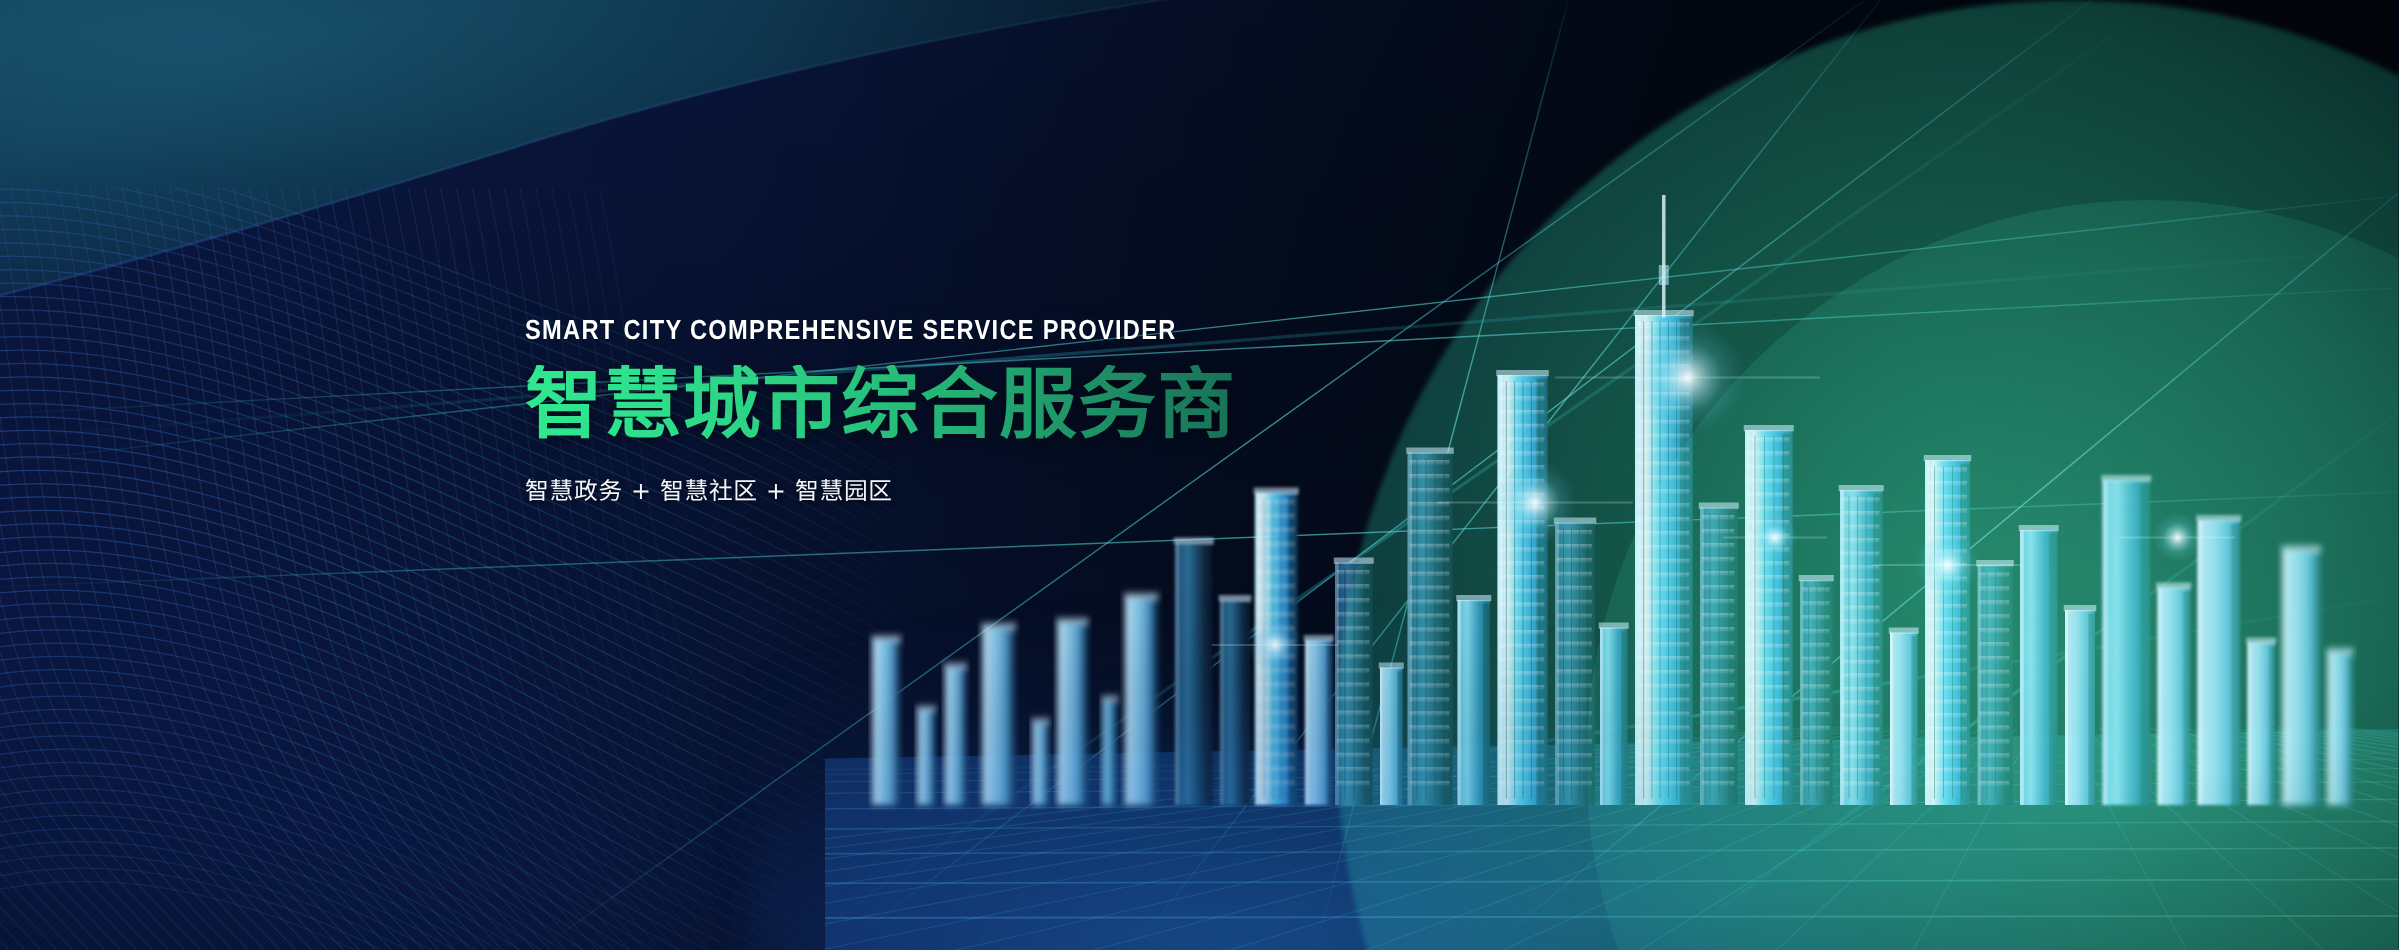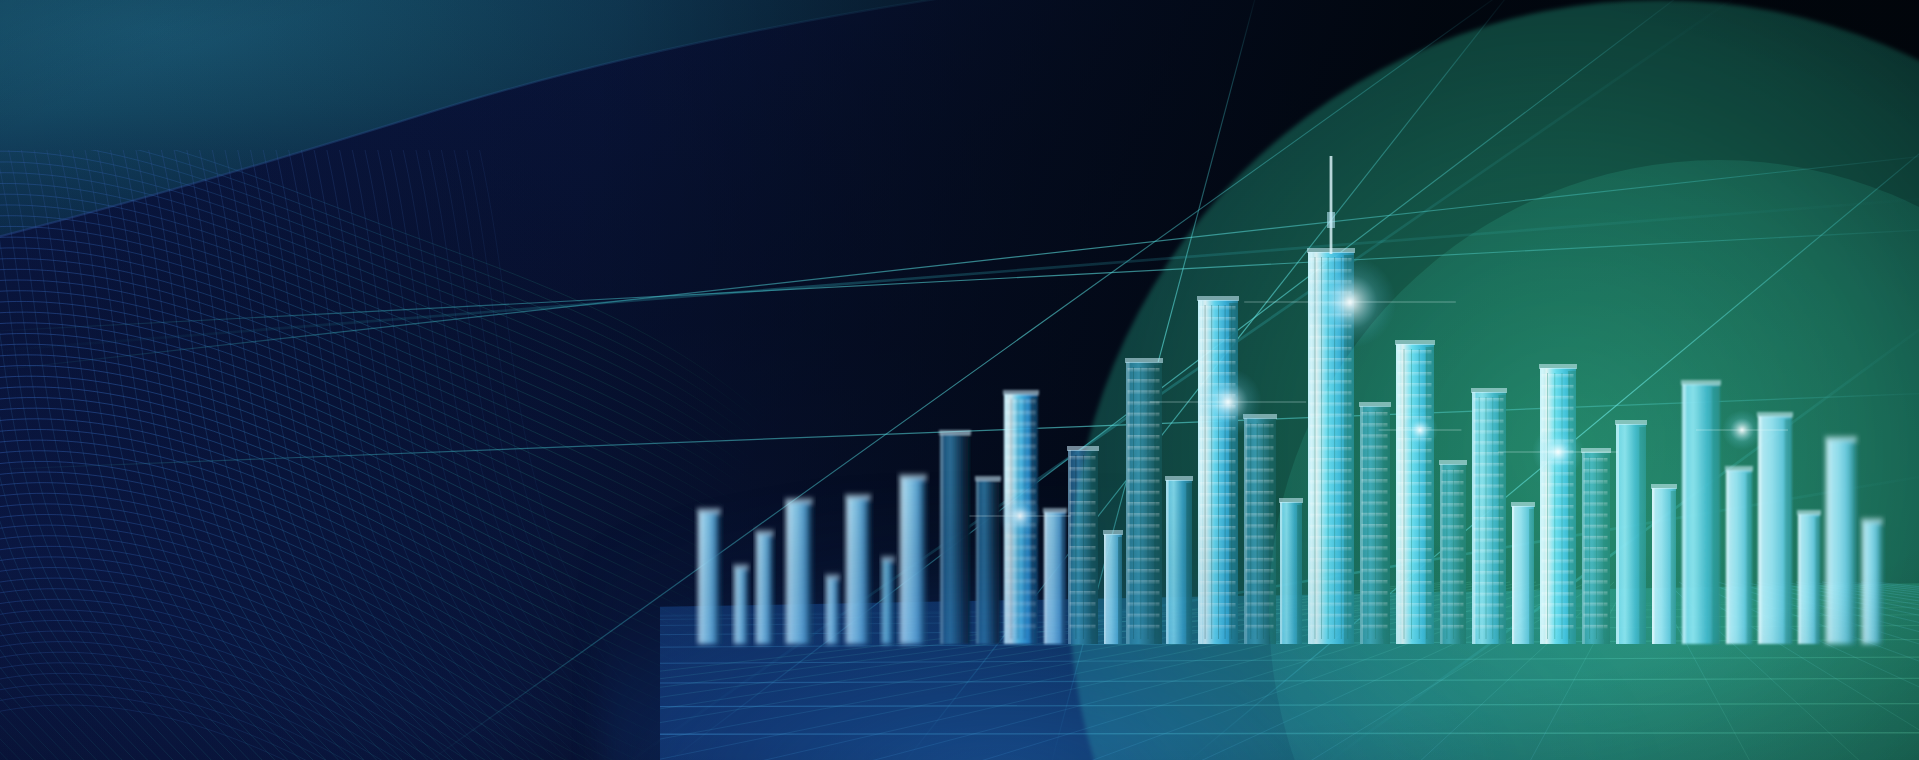--- a/index.html
+++ b/index.html
@@ -1003,14 +1003,19 @@
         <circle cx="760" cy="300" r="18" fill="url(#gFlare)"></circle>
         <rect x="718.6" y="299.2" width="82.8" height="1.6" fill="#eaffff" opacity="0.22"></rect>
       </g>
   </svg>
 
   <div id="ground-glow"></div>
   <div id="green-arc"></div>
   <div id="green-arc-2"></div>
   <div class="layer" id="vignette"></div>
 
+  <div id="text-block">
+    <div id="eyebrow">SMART CITY COMPREHENSIVE SERVICE PROVIDER</div>
+    <div id="headline">智慧城市综合服务商</div>
+    <div id="subline">智慧政务 + 智慧社区 + 智慧园区</div>
+  </div>
 
 </div>
 
 </body></html>

